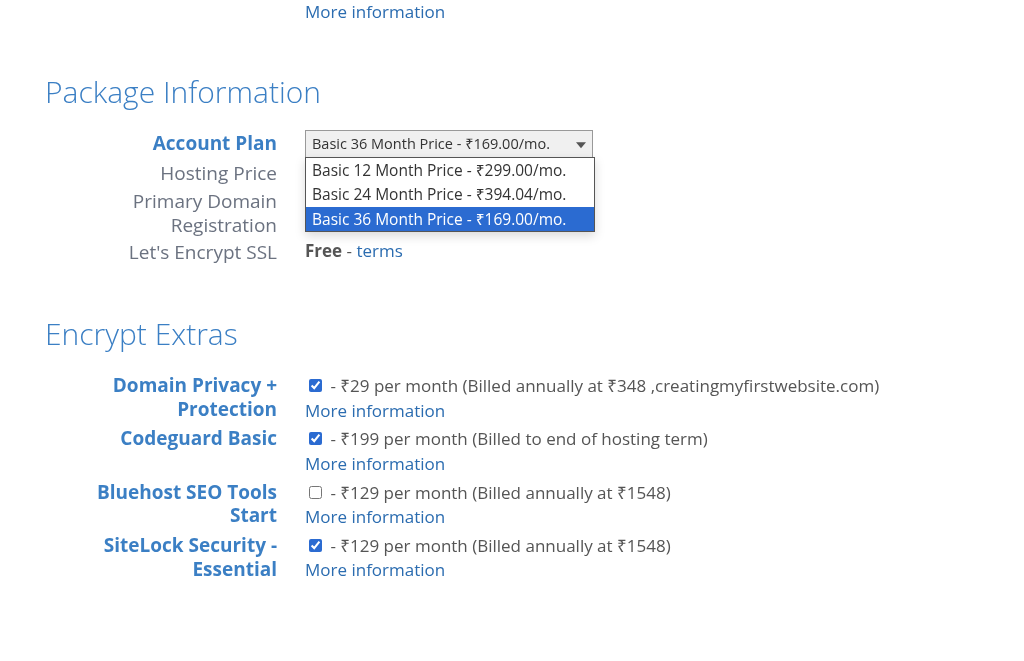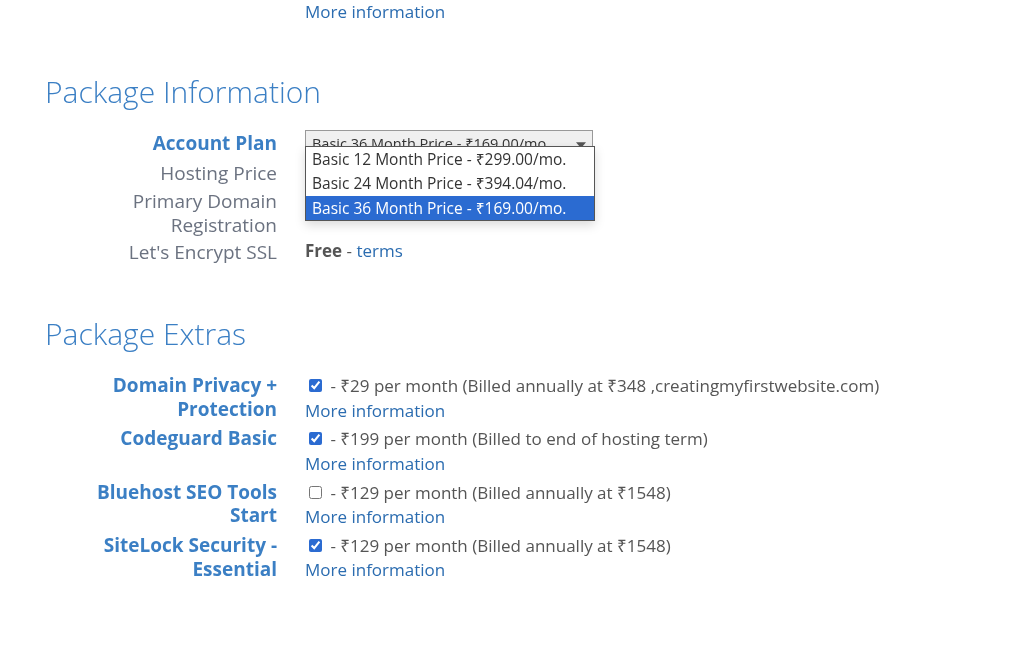--- a/index.html
+++ b/index.html
@@ -73,21 +73,21 @@
     position: absolute;
     right: 6px;
     top: 50%;
     transform: translateY(-30%);
     border-left: 5px solid transparent;
     border-right: 5px solid transparent;
     border-top: 6px solid #555;
   }
   .dropdown {
     position: absolute;
-    top: 16px;
+    top: 27px;
     left: 0;
     width: 290px;
     border: 1px solid #555;
     background: #fff;
     box-shadow: 0 4px 10px rgba(0,0,0,0.15);
     z-index: 10;
   }
   .dropdown-item {
     padding: 1px 6px;
     font-size: 15.5px;
@@ -142,21 +142,21 @@
     <div class="val-col"></div>
   </div>
 
   <div class="row">
     <div class="label-col muted">Let's Encrypt SSL</div>
     <div class="val-col">
       <span class="bold">Free</span><span class="sep"> - </span><a class="link">terms</a>
     </div>
   </div>
 
-  <h2>Package Extras</h2>
+  <h2>Encrypt Extras</h2>
 
   <div class="row extra-row">
     <div class="label-col">Domain Privacy + Protection</div>
     <div class="val-col">
       <input type="checkbox" class="cb" checked="" style=""><span class="extra-desc"> - ₹29 per month (Billed annually at ₹348 ,creatingmyfirstwebsite.com)</span>
       <span class="more-line"><a class="link-more">More information</a></span>
     </div>
   </div>
 
   <div class="row extra-row">

